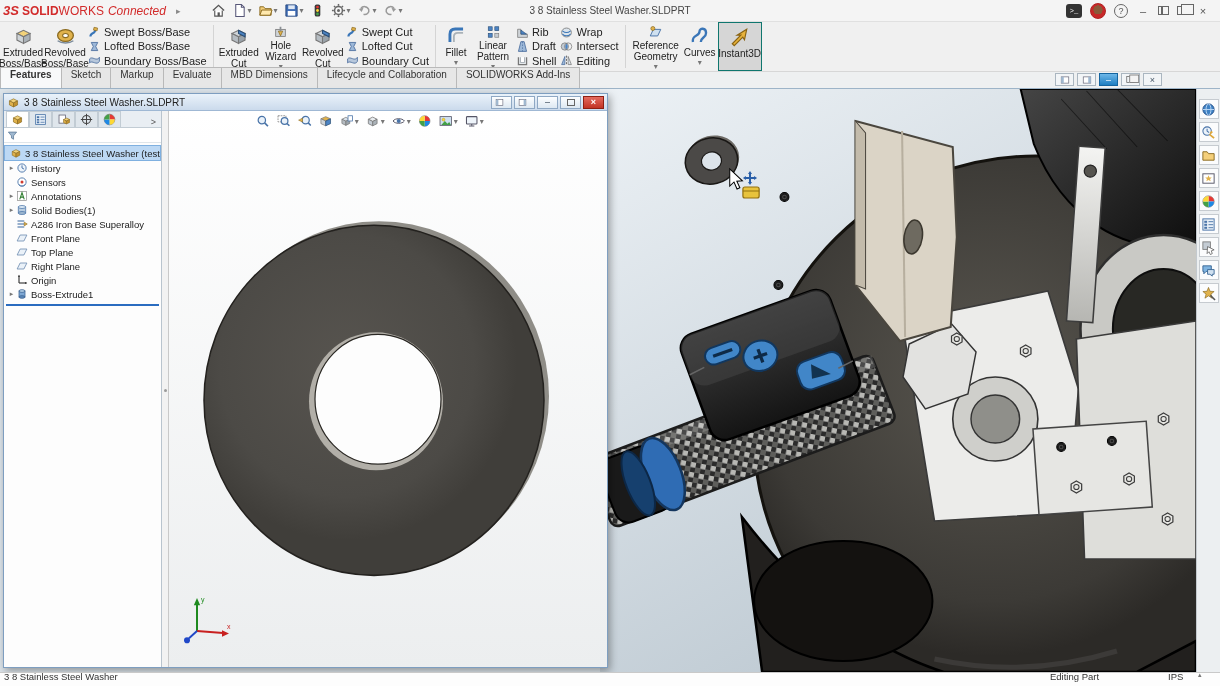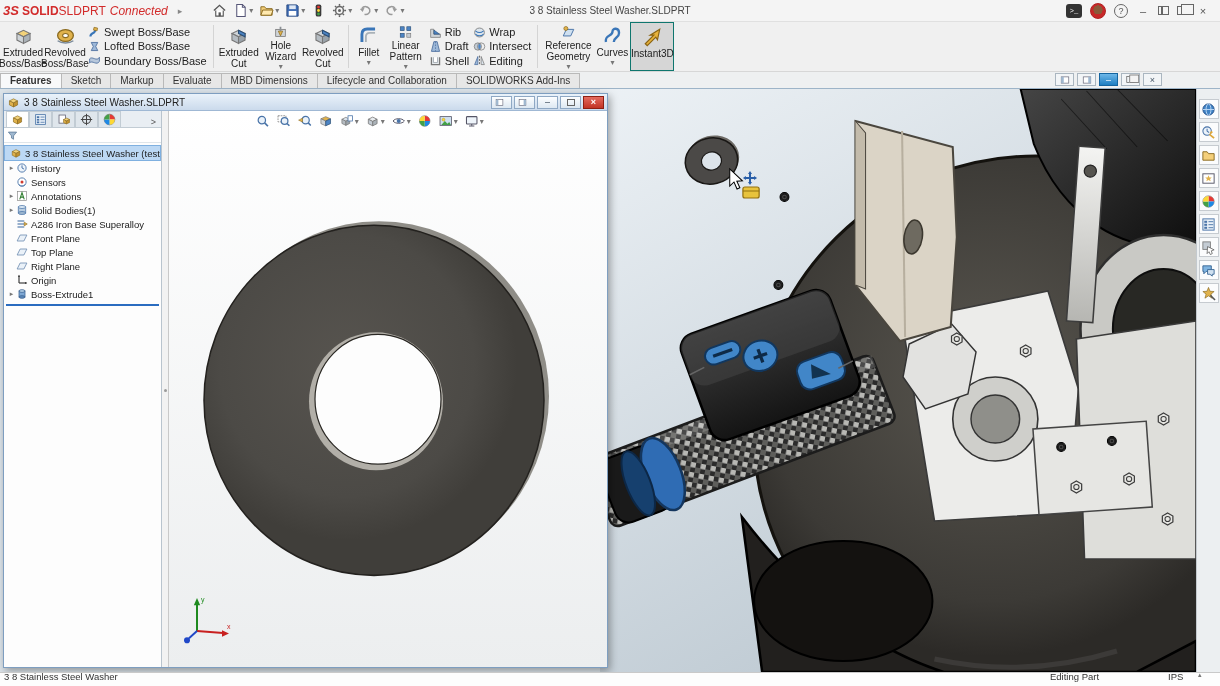--- a/index.html
+++ b/index.html
@@ -36,21 +36,21 @@
   .rbig .caret{margin:0;}
   .rstack{display:flex;flex-direction:column;justify-content:space-around;padding:3px 2px;}
   .rsmall{display:flex;align-items:center;gap:3px;height:14px;}
   .rsmall svg{width:13px;height:13px;}
   .rslbl{font-size:11px;color:#222;white-space:nowrap;}
   .rsep{width:1px;background:#d4d4d4;margin:3px 4px;}
   .rbig.sel{background:#d6d6d6;border:1px solid #0f766e;}
 
   
   .tabrow{height:17px;background:#eef0f1;display:flex;align-items:flex-end;border-bottom:1px solid #9db4c8;position:relative;}
-  .rtab{font-size:10px;color:#333;padding:1px 9px 2px;border:1px solid #b9b9b9;border-bottom:none;background:#e7e7e7;margin-right:-1px;}
+  .rtab{font-size:10px;color:#333;padding:1px 9px 8px;border:1px solid #b9b9b9;border-bottom:none;background:#e7e7e7;margin-right:-1px;}
   .rtab.active{background:#f8f9fa;font-weight:bold;}
   .docwin-ctrls{position:absolute;right:58px;top:1px;display:flex;gap:3px;}
   .dwc{width:19px;height:13px;border:1px solid #aab6c0;background:#f2f5f7;display:flex;align-items:center;justify-content:center;font-size:9px;color:#456;}
   .dwc.blue{background:linear-gradient(#6db7e8,#1e7ec2);border-color:#1565a0;color:#fff;}
   .dwc .boxic{transform:scale(.8);}
 
   
   .main{position:relative;height:583px;background:#dce4ea;}
   .assembly{position:absolute;left:600px;top:0;right:24px;bottom:0;}
   .assembly svg{width:100%;height:100%;}
@@ -405,21 +405,21 @@
   <symbol id="s-winstack" viewBox="0 0 16 16">
         <rect x="4.5" y="2.5" width="9" height="7.5" fill="#fff" stroke="#667" stroke-width="1.1"></rect>
         <rect x="2" y="6" width="9" height="7.5" fill="#fff" stroke="#667" stroke-width="1.1"></rect>
       </symbol>
 </defs>
 </svg>
 
 <div class="titlebar">
   <div class="brand">
     <span class="mark">3S</span>
-    <span><span class="b">SOLID</span><span>SLDPRT</span></span>
+    <span><span class="b">SOLID</span><span>WORKS</span></span>
     <span class="c">Connected</span>
   </div>
   <span class="brand-exp">▸</span>
   <div class="tb-icons">
     <span class="tbtn">
         <svg class="ic">
           <use href="#s-home"></use>
         </svg>
       </span>
     <span class="tbtn">
@@ -522,20 +522,40 @@
       </svg>
       <div class="rlbl">Hole Wizard</div>
       <span class="caret">▾</span>
     </div>
   <div class="rbig">
       <svg class="ic">
         <use href="#s-cutex"></use>
       </svg>
       <div class="rlbl">Revolved Cut</div>
     </div>
+  <div class="rstack">
+    <div class="rsmall">
+        <svg class="ic">
+          <use href="#s-sweep"></use>
+        </svg>
+        <span class="rslbl">Swept Cut</span>
+      </div>
+    <div class="rsmall">
+        <svg class="ic">
+          <use href="#s-loft"></use>
+        </svg>
+        <span class="rslbl">Lofted Cut</span>
+      </div>
+    <div class="rsmall">
+        <svg class="ic">
+          <use href="#s-boundary"></use>
+        </svg>
+        <span class="rslbl">Boundary Cut</span>
+      </div>
+  </div>
   <div class="rsep"></div>
   <div class="rbig" style="width:32px">
       <svg class="ic">
         <use href="#s-fillet"></use>
       </svg>
       <div class="rlbl">Fillet</div>
       <span class="caret">▾</span>
     </div>
   <div class="rbig">
       <svg class="ic">

